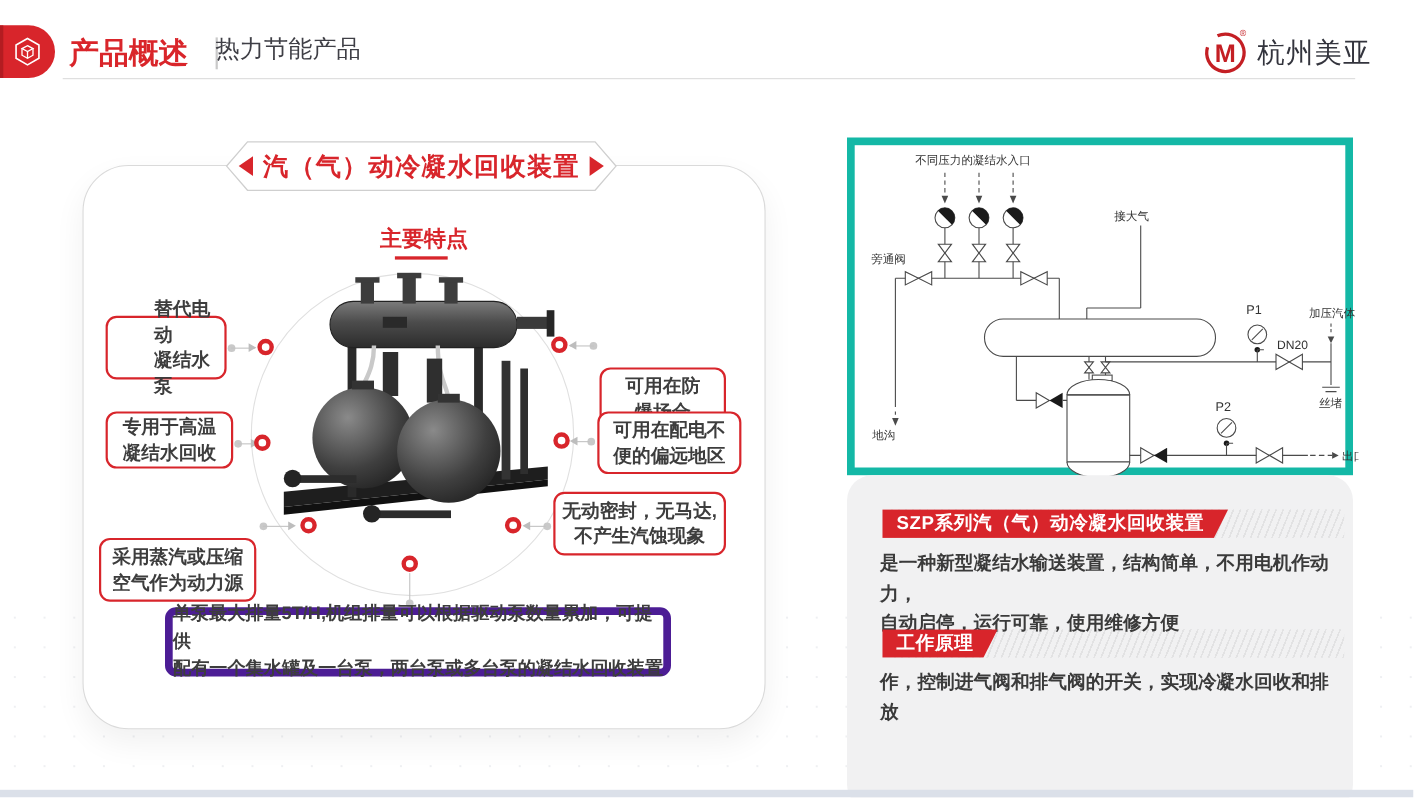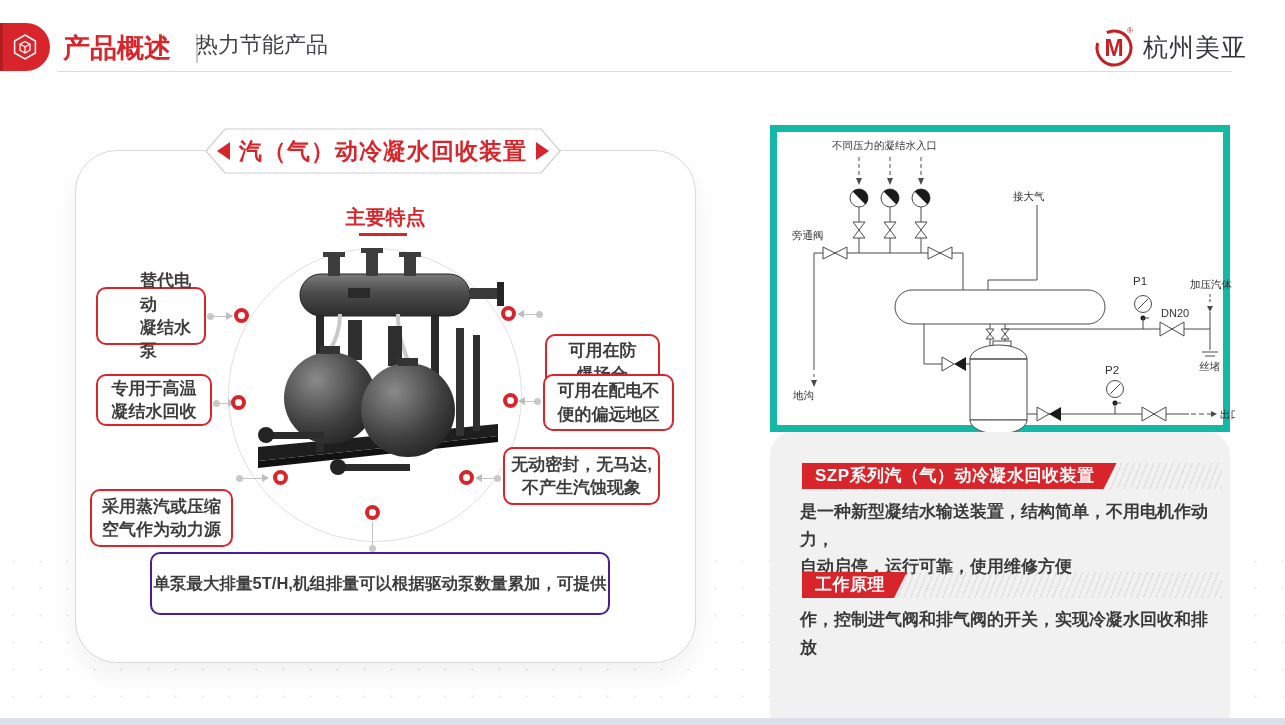--- a/index.html
+++ b/index.html
@@ -35,21 +35,21 @@
     font-weight:bold; color:#d8252b; z-index:2; }
   .feat-underline { position:absolute; left:359px; top:233px; width:48px; height:3px; background:#d8252b; z-index:2; }
   .big-circle { position:absolute; left:228px; top:248px; width:294px; height:294px; border:1.5px solid #e0e0e0;
     border-radius:50%; z-index:1; }
   .product-img { position:absolute; left:248px; top:240px; z-index:2; }
 
   .feat-box { position:absolute; background:#fff; border:2px solid #d8252b; border-radius:10px; z-index:3;
     display:flex; flex-direction:column; align-items:center; justify-content:center;
     font-size:17px; font-weight:600; color:#3d3d3d; line-height:1.38; text-align:left; }
   .note-box { position:absolute; left:150px; top:552px; width:460px; height:63px; background:#fff;
-    border:2px solid #4c1d95; border-radius:10px; z-index:3; display:flex; flex-direction:column;
+    border:7px solid #4c1d95; border-radius:10px; z-index:3; display:flex; flex-direction:column;
     align-items:center; justify-content:center; font-size:16.5px; font-weight:600; color:#3d3d3d; line-height:1.5; }
 
   .conn-line { position:absolute; background:#c3c3c3; z-index:2; }
   .conn-dot { position:absolute; width:7px; height:7px; border-radius:50%; background:#c9c9c9; z-index:2; }
   .arr-r { position:absolute; width:0; height:0; border-top:4.5px solid transparent; border-bottom:4.5px solid transparent;
     border-left:7px solid #bdbdbd; z-index:2; }
   .arr-l { position:absolute; width:0; height:0; border-top:4.5px solid transparent; border-bottom:4.5px solid transparent;
     border-right:7px solid #bdbdbd; z-index:2; }
   .ring { position:absolute; width:15px; height:15px; border:4px solid #d8252b; background:#fff;
     border-radius:50%; z-index:3; }
@@ -219,20 +219,21 @@
   <div class="conn-line" style="left:478px; top:478px; width:18px; height:1px;"></div>
   <div class="arr-l" style="left:475px; top:473.5px;"></div>
   <div class="ring" style="left:459px; top:470px;"></div>
 
   <div class="ring" style="left:365px; top:505px;"></div>
   <div class="conn-line" style="left:372px; top:521px; width:1px; height:26px;"></div>
   <div class="conn-dot" style="left:369px; top:545px;"></div>
 
   <div class="note-box">
     <span>单泵最大排量5T/H,机组排量可以根据驱动泵数量累加，可提供</span>
+    <span>配有一个集水罐及一台泵，两台泵或多台泵的凝结水回收装置</span>
   </div>
 
   <div class="diagram-box">
     <svg width="458" height="305" viewBox="0 0 458 305">
       <g stroke="#4a4a4a" stroke-width="1" fill="none">
 
         <g stroke-dasharray="4 3">
           <line x1="82" y1="25" x2="82" y2="44"></line>
             <line x1="113" y1="25" x2="113" y2="44"></line>
             <line x1="144" y1="25" x2="144" y2="44"></line>

